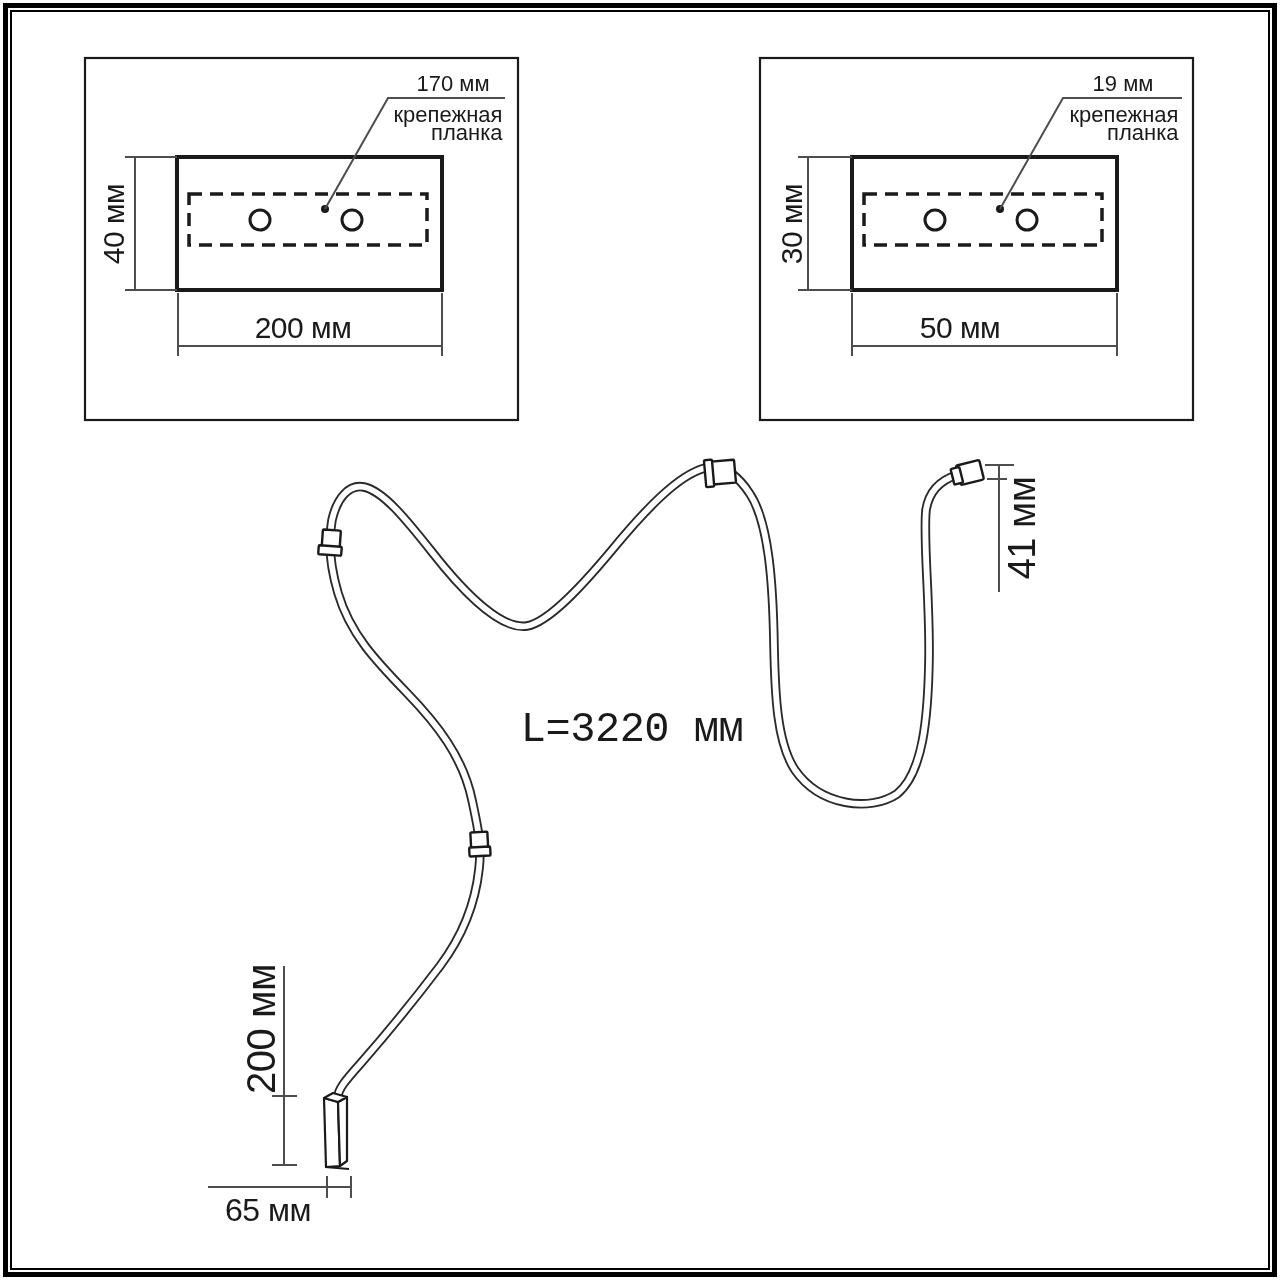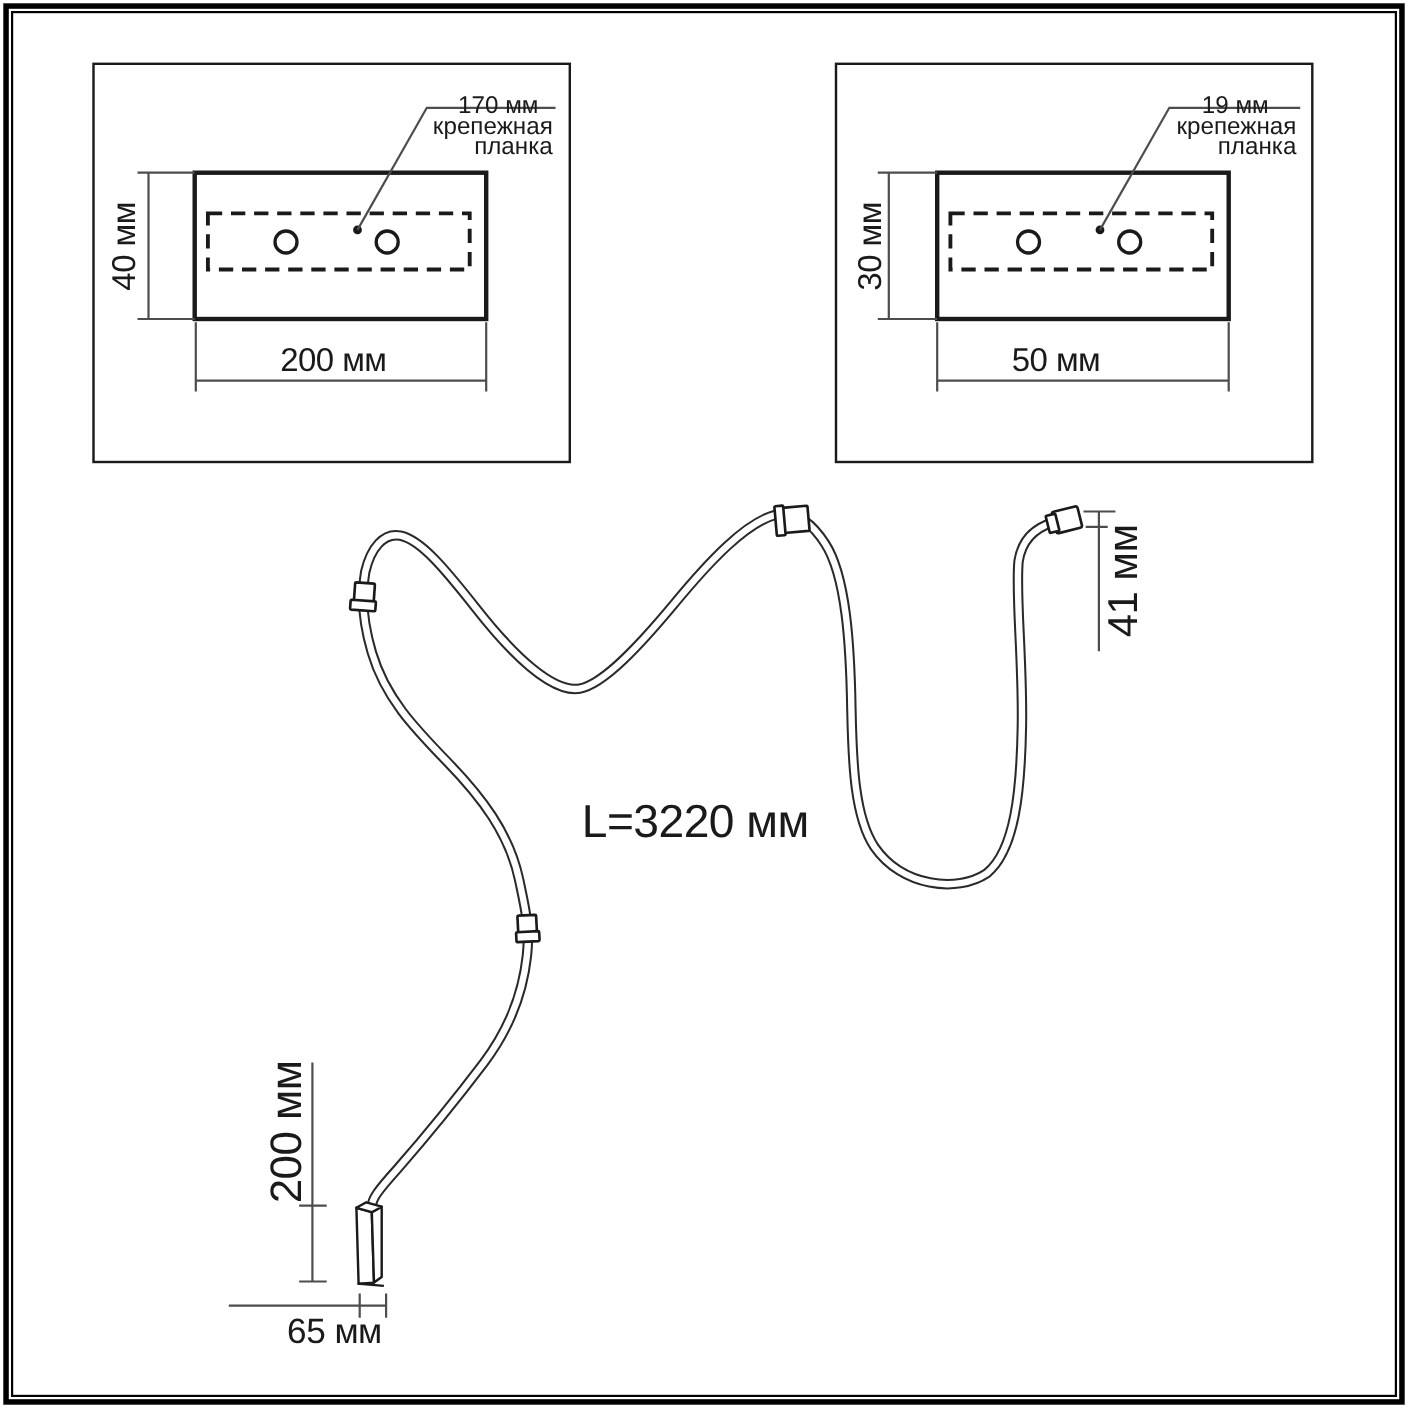--- a/index.html
+++ b/index.html
@@ -22,21 +22,21 @@
   .ink{stroke:var(--ink);fill:none;}
   .fillw{fill:#ffffff;stroke:var(--ink);}
   .dim{stroke:var(--dim);fill:none;stroke-width:2;}
   .dot{fill:var(--ink);stroke:none;}
   .cable-outer{stroke:#2a2a2a;stroke-width:9.5;fill:none;stroke-linecap:round;}
   .cable-inner{stroke:#ffffff;stroke-width:5.8;fill:none;stroke-linecap:round;}
 
   
   .txt{position:absolute;white-space:nowrap;transform:translate(-50%,-50%);line-height:1;}
   .rot{transform:translate(-50%,-50%) rotate(-90deg);}
-  .f-leader{font-size:22px;margin-top:12px;}
+  .f-leader{font-size:22px;}
   .f-label{font-size:22px;line-height:18px;text-align:right;}
   .f-dim{font-size:30px;letter-spacing:-0.5px;}
   .f-len{font-size:42px;letter-spacing:-0.5px;}
   .f-cap{font-size:38px;letter-spacing:-0.5px;}
   .f-driver{font-size:40px;letter-spacing:-0.5px;}
   .f-width{font-size:32px;letter-spacing:-0.5px;}
 </style>
 </head>
 <body>
 
@@ -156,16 +156,16 @@
 <div class="txt f-dim" style="left:303px;top:328px;">200 мм</div>
 
 <div class="txt f-leader" style="left:1123px;top:84px;">19 мм</div>
 <div class="txt f-label" style="left:1124px;top:124px;">
   <div>крепежная</div>
   <div>планка</div>
 </div>
 <div class="txt rot f-dim" style="left:792px;top:224px;">30 мм</div>
 <div class="txt f-dim" style="left:960px;top:328px;">50 мм</div>
 
-<div class="txt f-len" style="left:632px;top:747px;">L=3220 мм</div>
+<div class="txt f-len" style="left:632px;top:730px;font-family:Liberation Mono, monospace;">L=3220 мм</div>
 <div class="txt rot f-cap" style="left:1022px;top:528px;">41 мм</div>
 <div class="txt rot f-driver" style="left:261px;top:1029px;">200 мм</div>
-<div class="txt f-width" style="left:268px;top:1210px;margin-left:36px;">65 мм</div>
+<div class="txt f-width" style="left:268px;top:1210px;">65 мм</div>
 
 </body></html>

